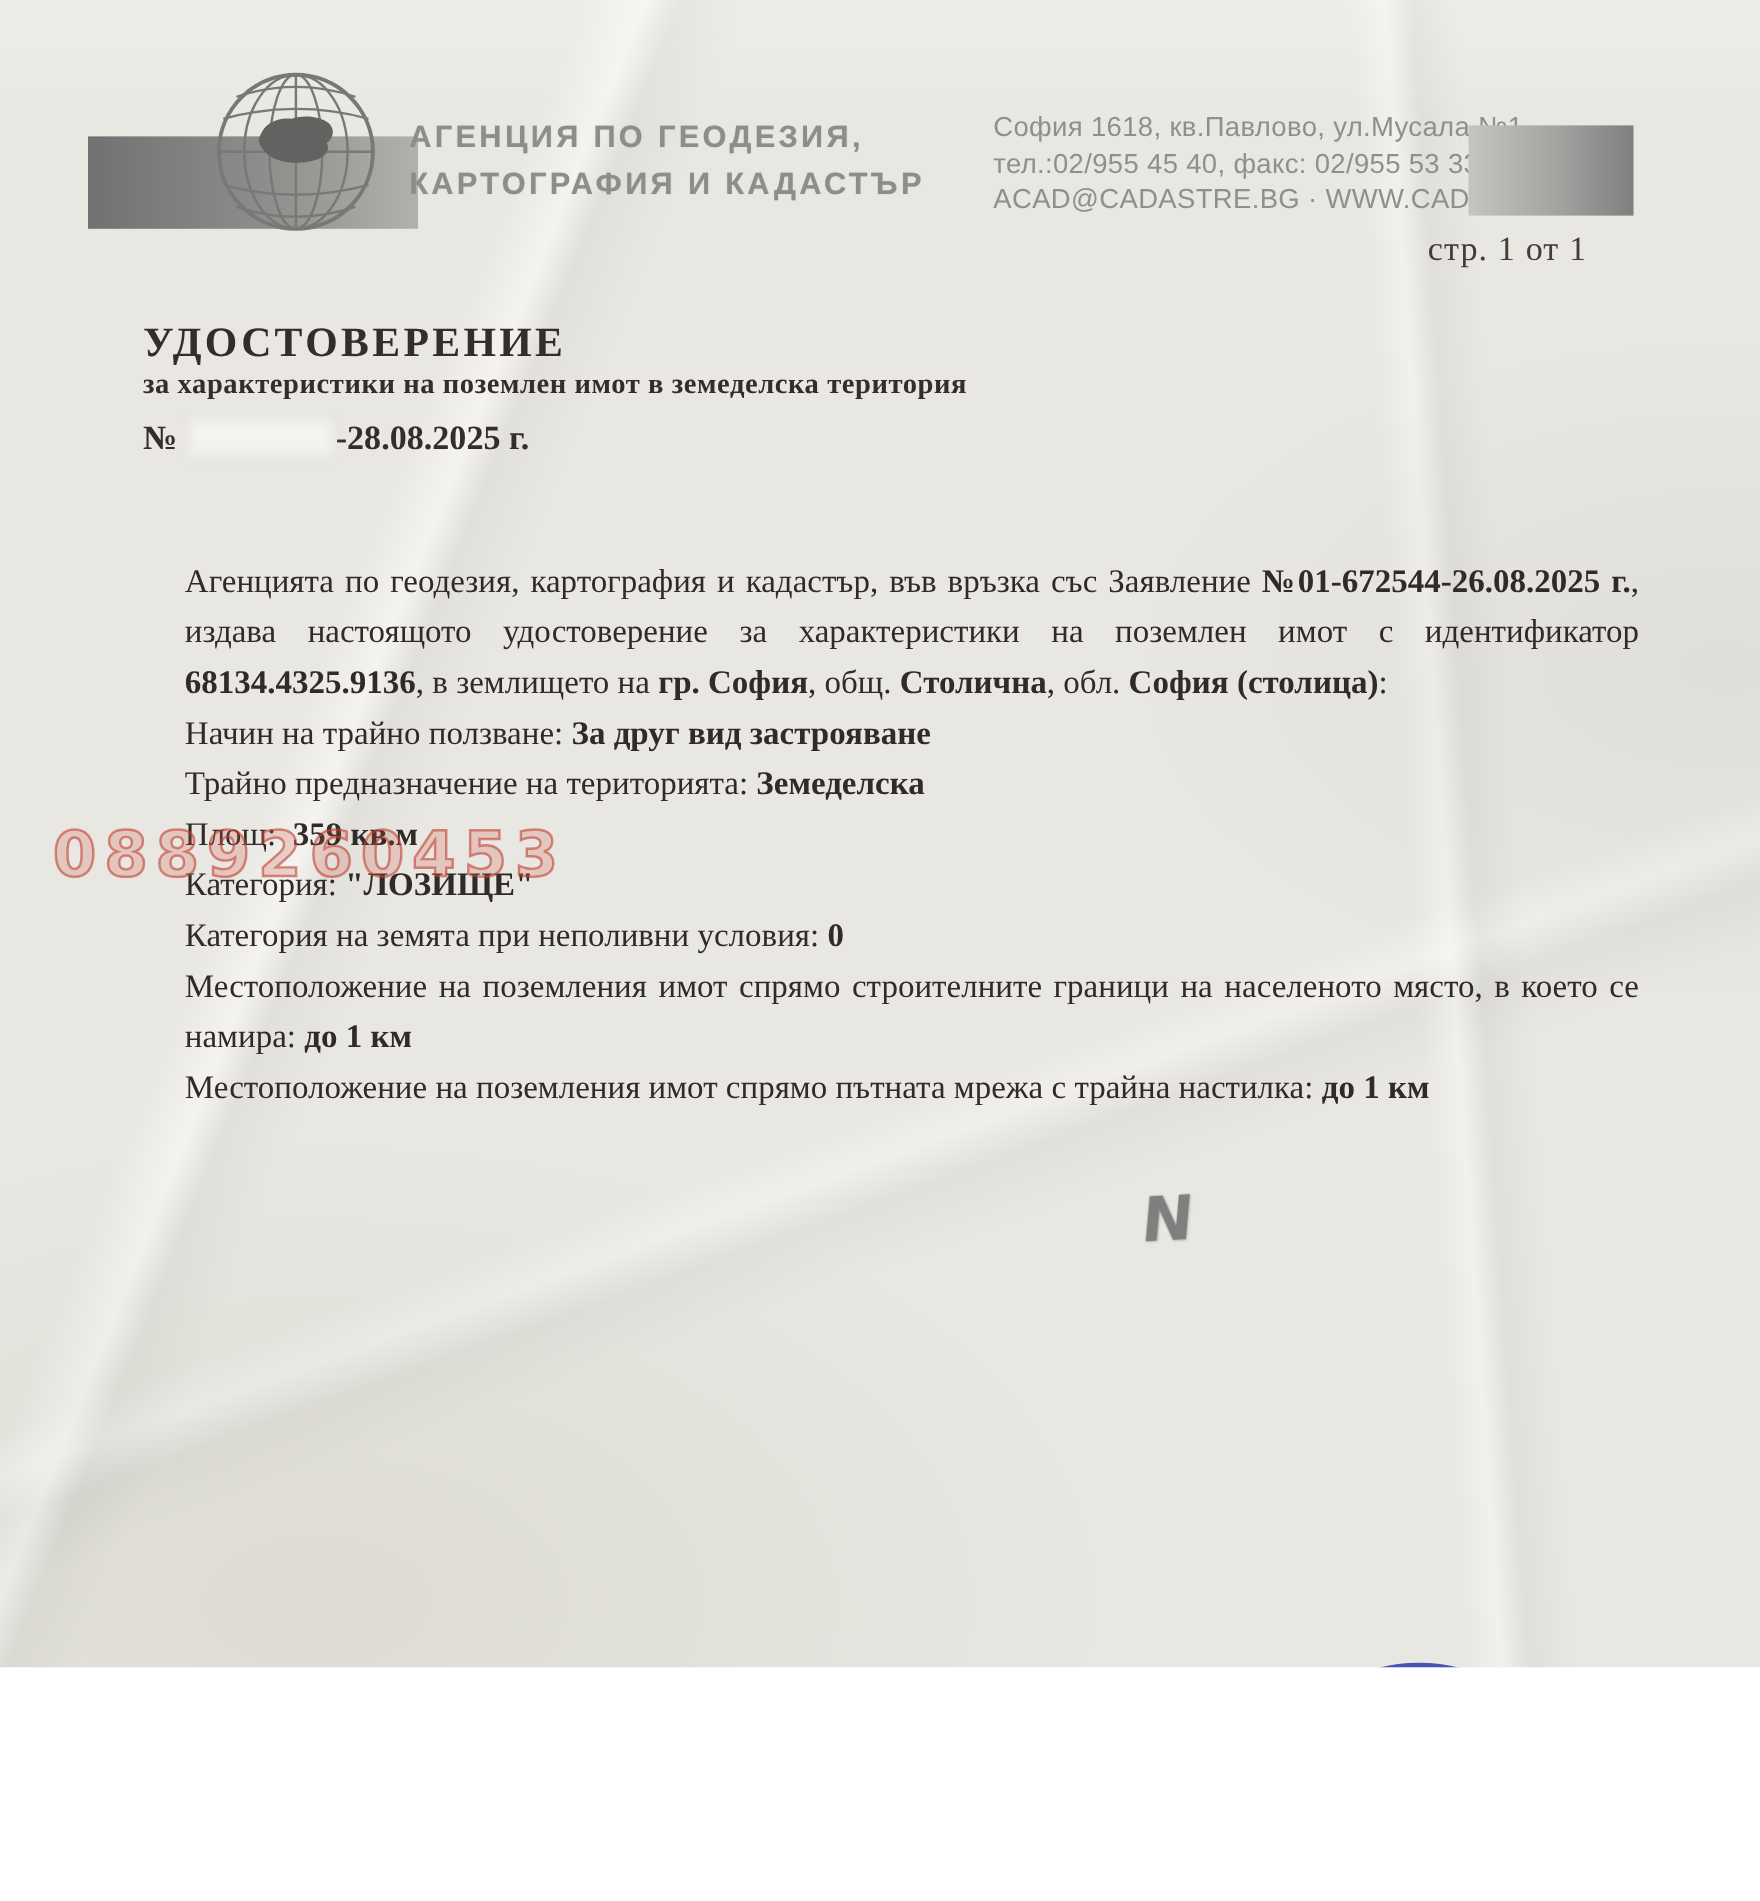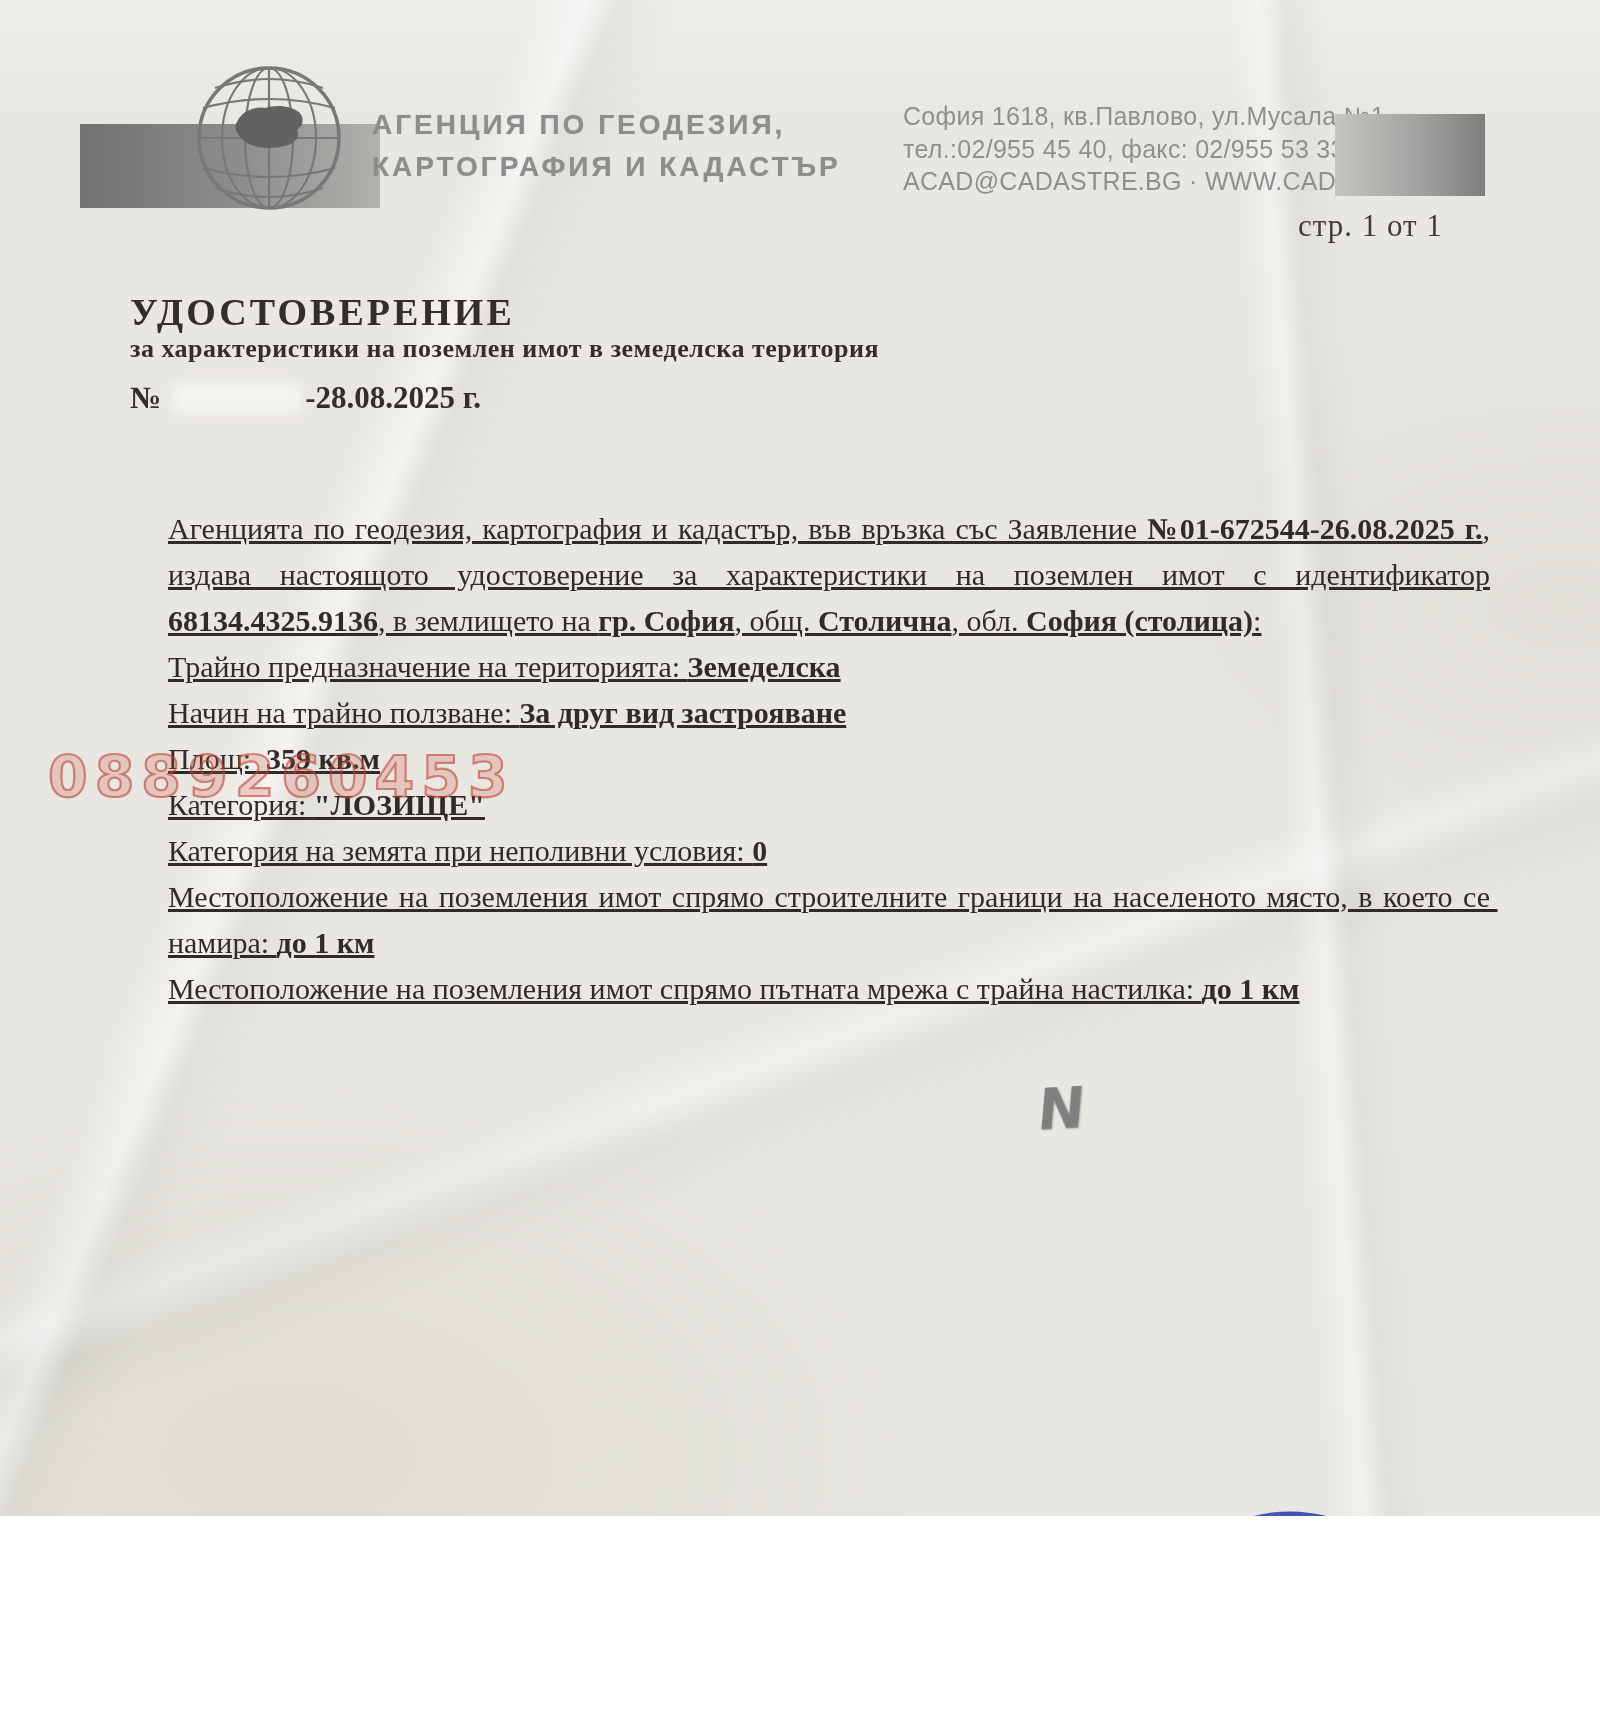--- a/index.html
+++ b/index.html
@@ -36,21 +36,21 @@
   
   .title-wrap{position:absolute; left:130px; top:290px; width:1330px; text-align:left; color:#332e29;}
   .doc-title{font-size:38px; font-weight:bold; letter-spacing:3px; margin:0;}
   .doc-subtitle{font-size:26px; font-weight:bold; letter-spacing:0.5px;}
   .doc-number{font-size:31px; font-weight:bold; margin-top:16px;}
   .blur-box{display:inline-block; width:128px; height:30px; background:#f4f3ef;
     filter:blur(5px); vertical-align:-5px; margin:0 4px 0 12px; border-radius:2px;}
   
   .body-text{position:absolute; left:168px; top:506px; width:1322px;
     font-size:30px; color:#2f2b27; line-height:46px;}
-  .body-text p{margin:0;text-decoration:underline;}
+  .body-text p{margin:0;}
   .intro{text-align:justify;}
   .attr{white-space:pre-wrap; text-align:justify;}
   b{font-weight:bold;}
   
   .watermark{position:absolute; left:48px; top:744px;
     font-family:"DejaVu Sans","Liberation Sans",sans-serif;
     font-size:57px; font-weight:bold; letter-spacing:7px;
     color:rgba(207,88,74,0.22); -webkit-text-stroke:2.2px rgba(193,64,52,0.6);
     pointer-events:none;}
   
@@ -110,22 +110,22 @@
   <div class="title-wrap">
     <p class="doc-title">УДОСТОВЕРЕНИЕ</p>
     <div class="doc-subtitle">за характеристики на поземлен имот в земеделска територия</div>
     <div class="doc-number">
       <span>№</span><span class="blur-box"></span><span>-28.08.2025 г.</span>
     </div>
   </div>
 
   <div class="body-text">
     <p class="intro"><span>Агенцията по геодезия, картография и кадастър, във връзка със Заявление </span><b>№01-672544-26.08.2025 г.</b><span>, издава настоящото удостоверение за характеристики на поземлен имот с идентификатор </span><b>68134.4325.9136</b><span>, в землището на </span><b>гр. София</b><span>, общ. </span><b>Столична</b><span>, обл. </span><b>София (столица)</b><span>:</span></p>
+    <p class="attr"><span>Начин на трайно ползване: </span><b>За друг вид застрояване</b></p>
     <p class="attr"><span>Трайно предназначение на територията: </span><b>Земеделска</b></p>
-    <p class="attr"><span>Начин на трайно ползване: </span><b>За друг вид застрояване</b></p>
     <p class="attr"><span>Площ:  </span><b>359 кв.м</b></p>
     <p class="attr"><span>Категория: </span><b>"ЛОЗИЩЕ"</b></p>
     <p class="attr"><span>Категория на земята при неполивни условия: </span><b>0</b></p>
     <p class="attr"><span>Местоположение на поземления имот спрямо строителните граници на населеното място, в което се намира: </span><b>до 1 км</b></p>
     <p class="attr"><span>Местоположение на поземления имот спрямо пътната мрежа с трайна настилка: </span><b>до 1 км</b></p>
   </div>
 
   <div class="watermark">0889260453</div>
 
   <div class="pencil-mark">N</div>

